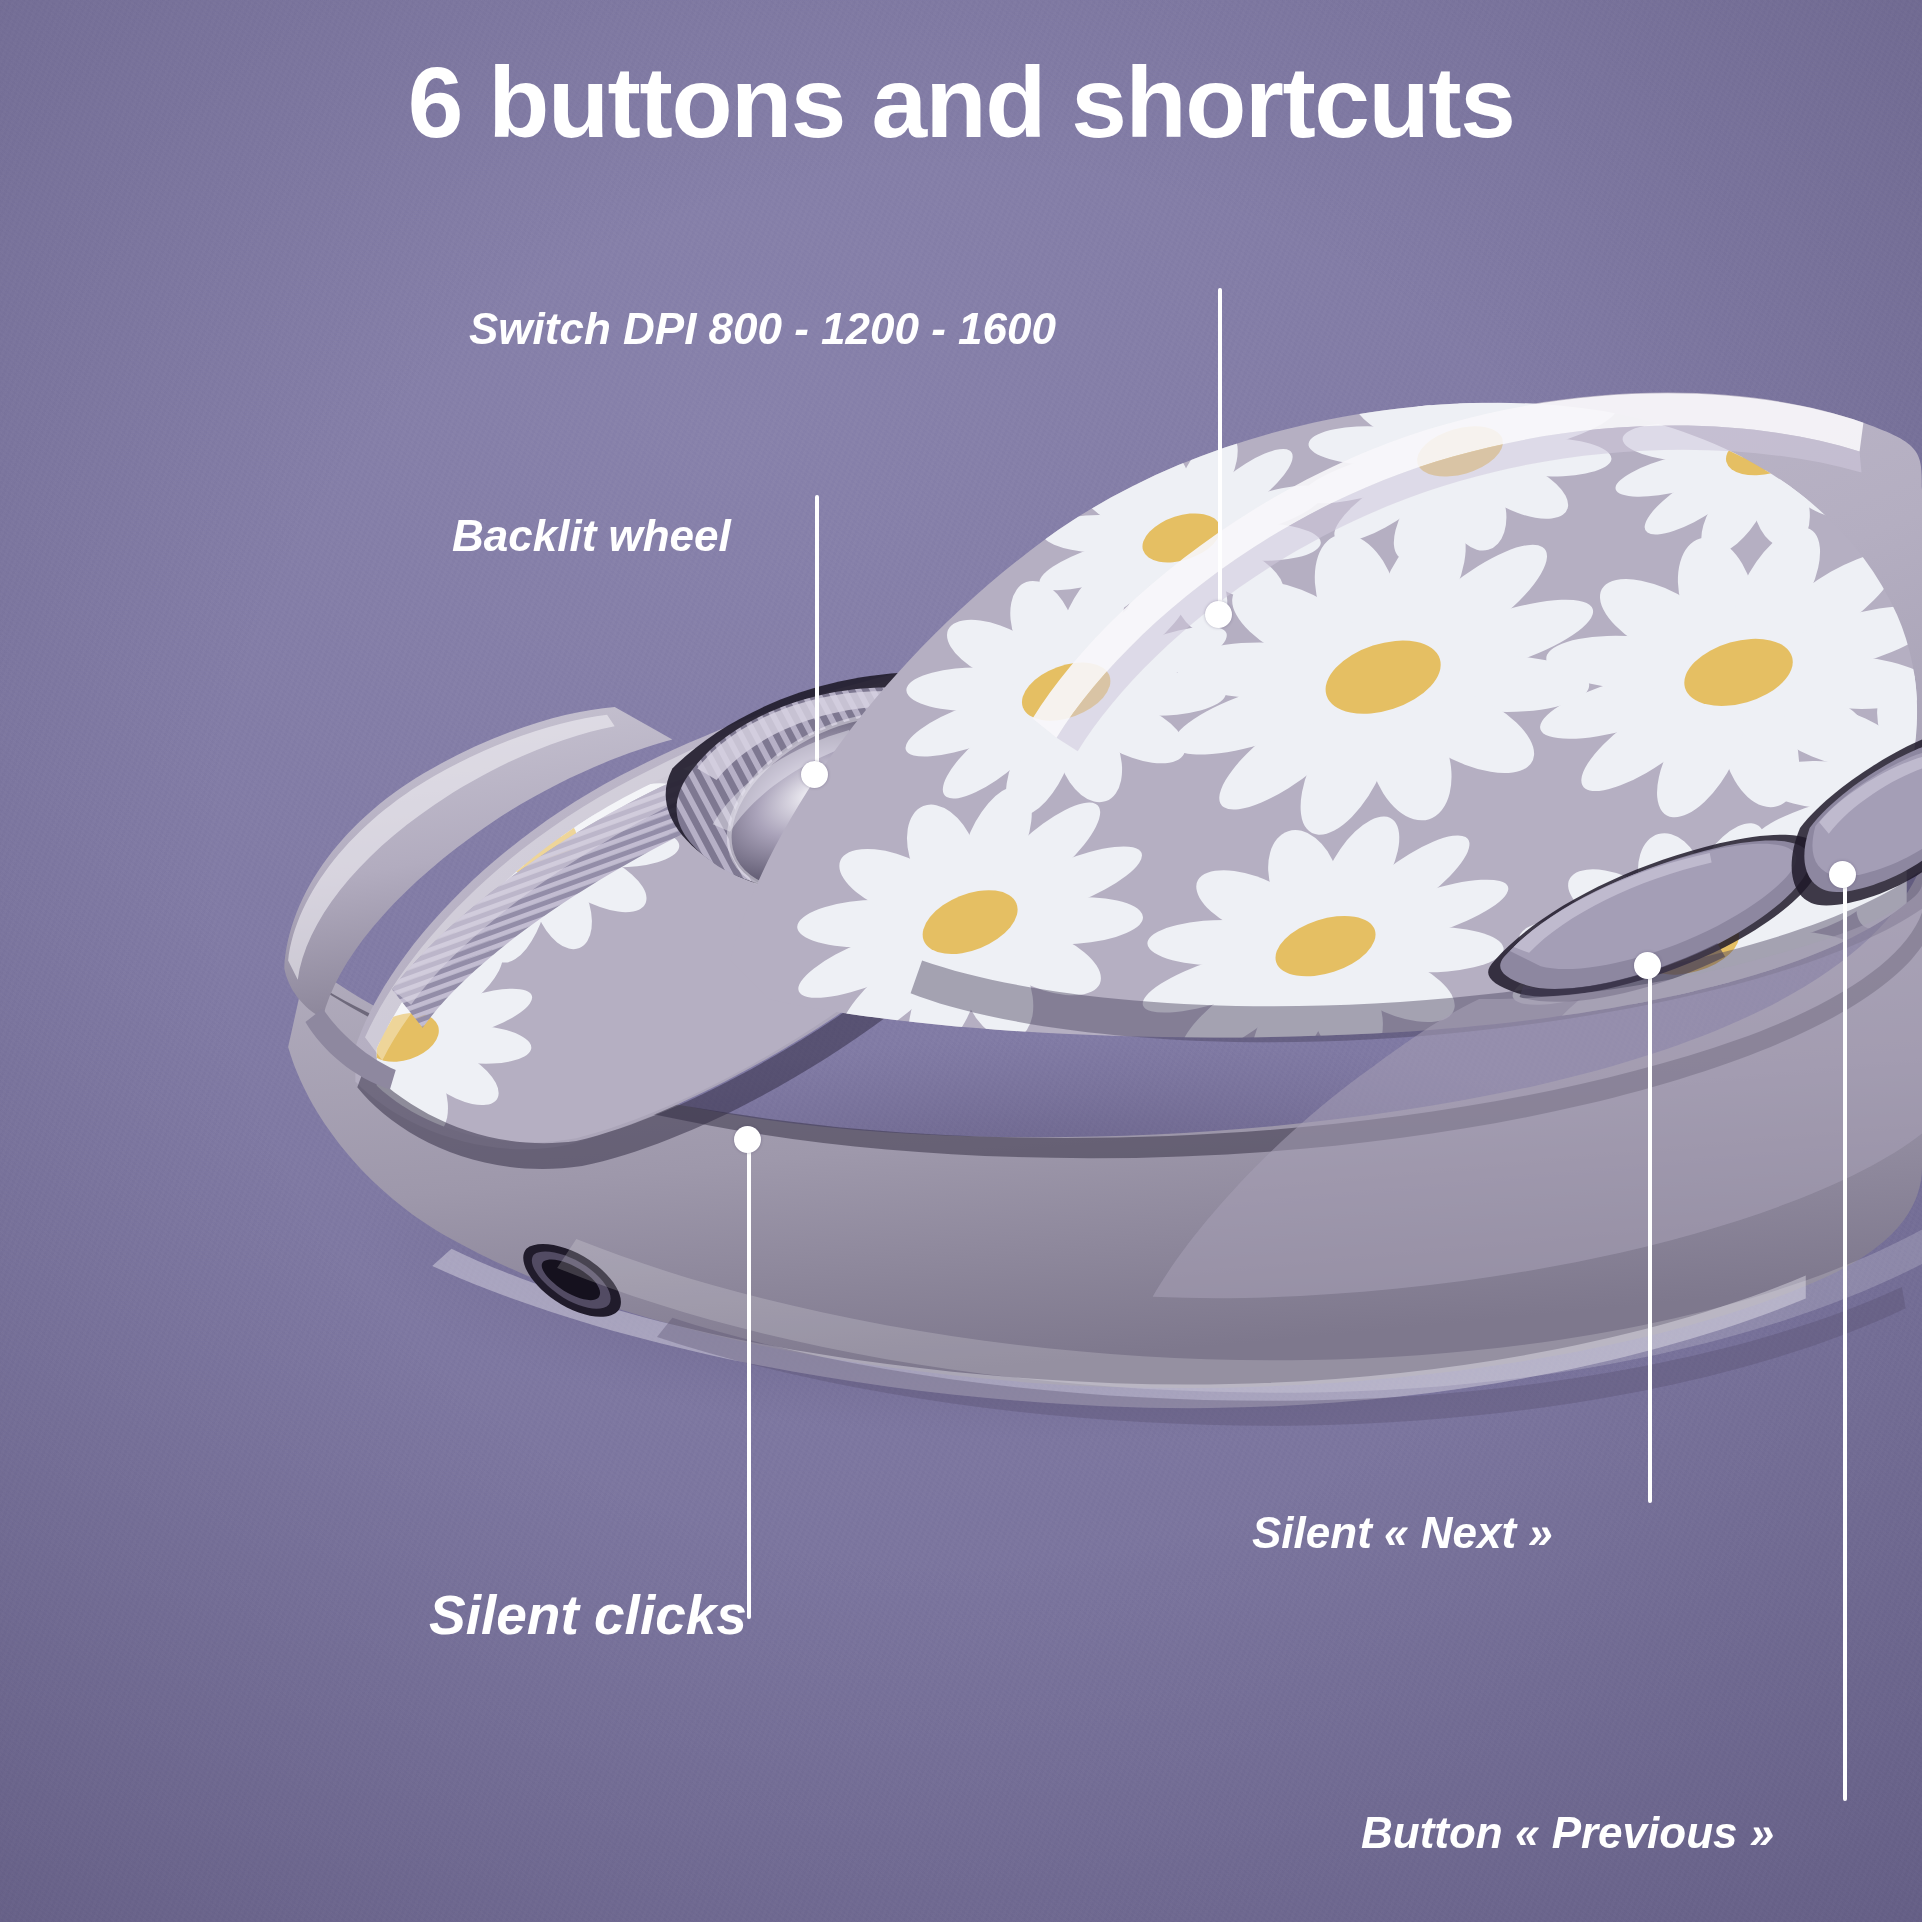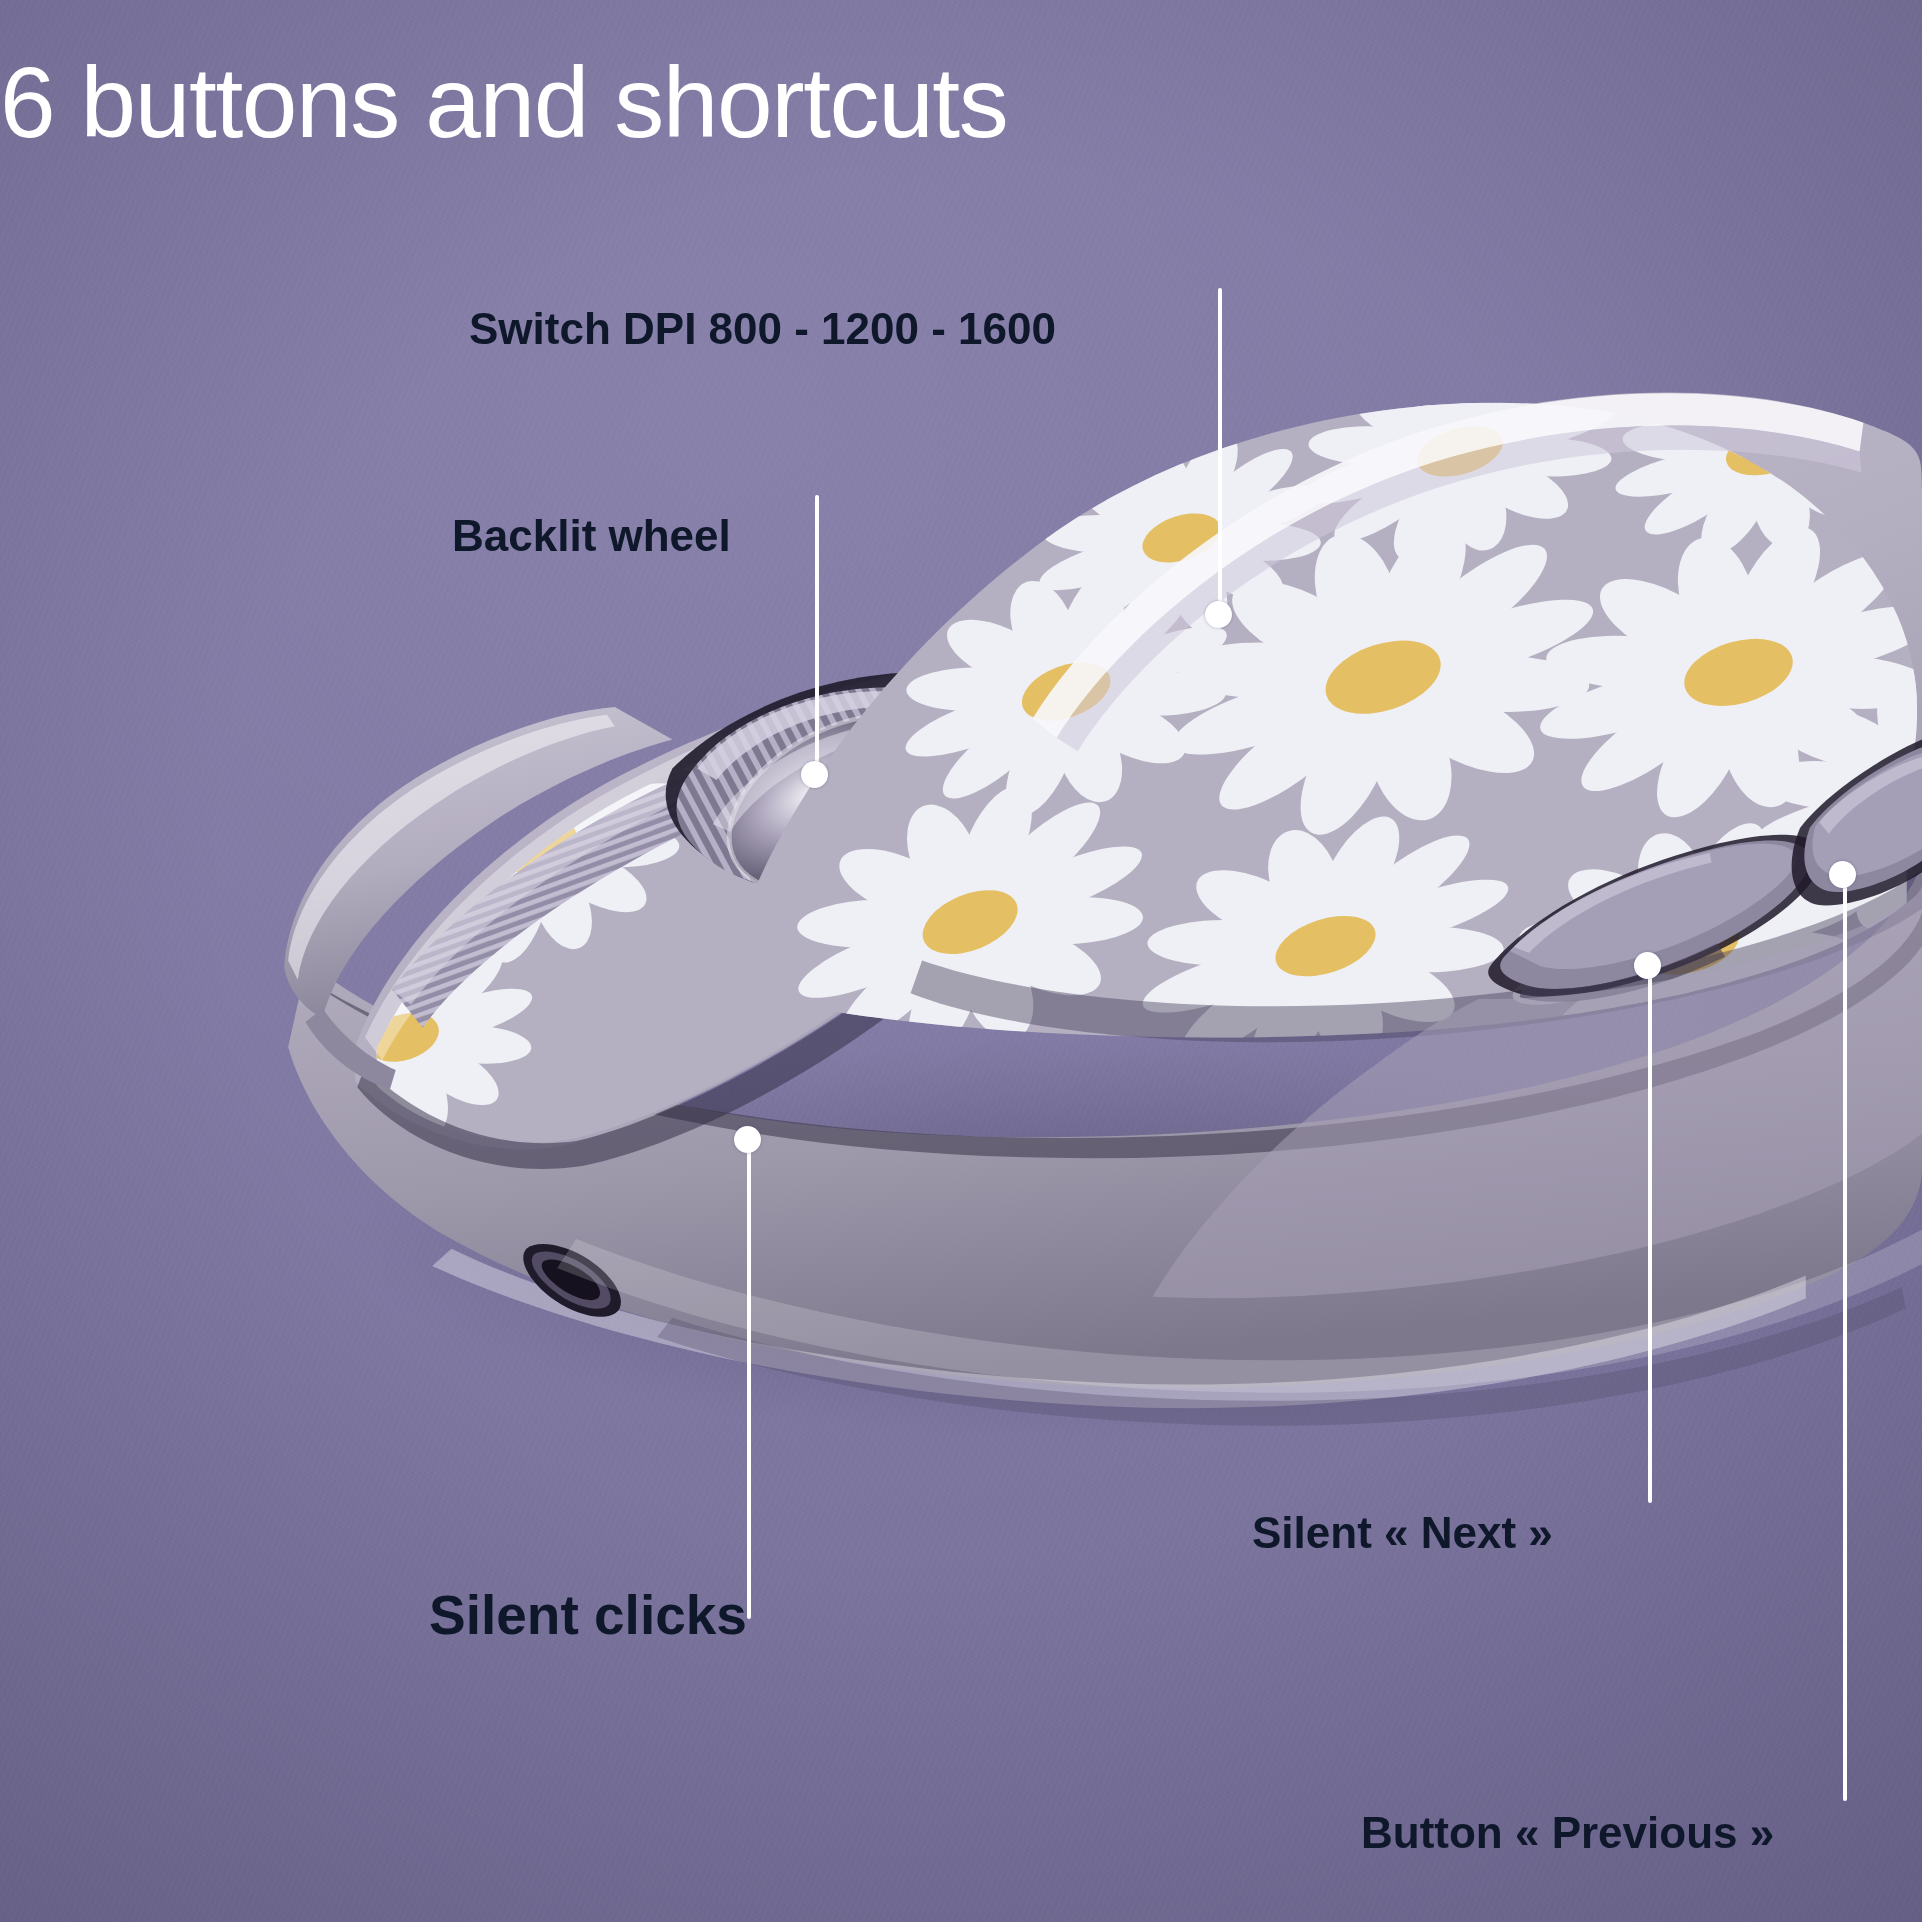--- a/index.html
+++ b/index.html
@@ -35,36 +35,37 @@
     position: absolute;
     inset: 0;
     background: radial-gradient(ellipse 85% 80% at 50% 45%, rgba(0,0,0,0) 45%, rgba(40,34,62,.22) 100%);
   }
 
   
   #title {
     position: absolute;
     left: 0; right: 0;
     top: 50px;
-    text-align: left;
+    text-align: center;
     color: #ffffff;
     font-size: 100px;
-    font-weight: 400;
+    font-weight: 700;
     letter-spacing: -1.4px;
     line-height: 1.05;
     white-space: nowrap;
   }
 
   
   .callout {
     position: absolute;
-    color: #0f172a;
+    color: #ffffff;
     font-weight: 700;
     white-space: nowrap;
     line-height: 1;
+    font-style: italic;
   }
   .leader-line {
     position: absolute;
     background: #ffffff;
     border-radius: 1.9px;
   }
   .leader-dot {
     position: absolute;
     background: #ffffff;
     border-radius: 50%;

